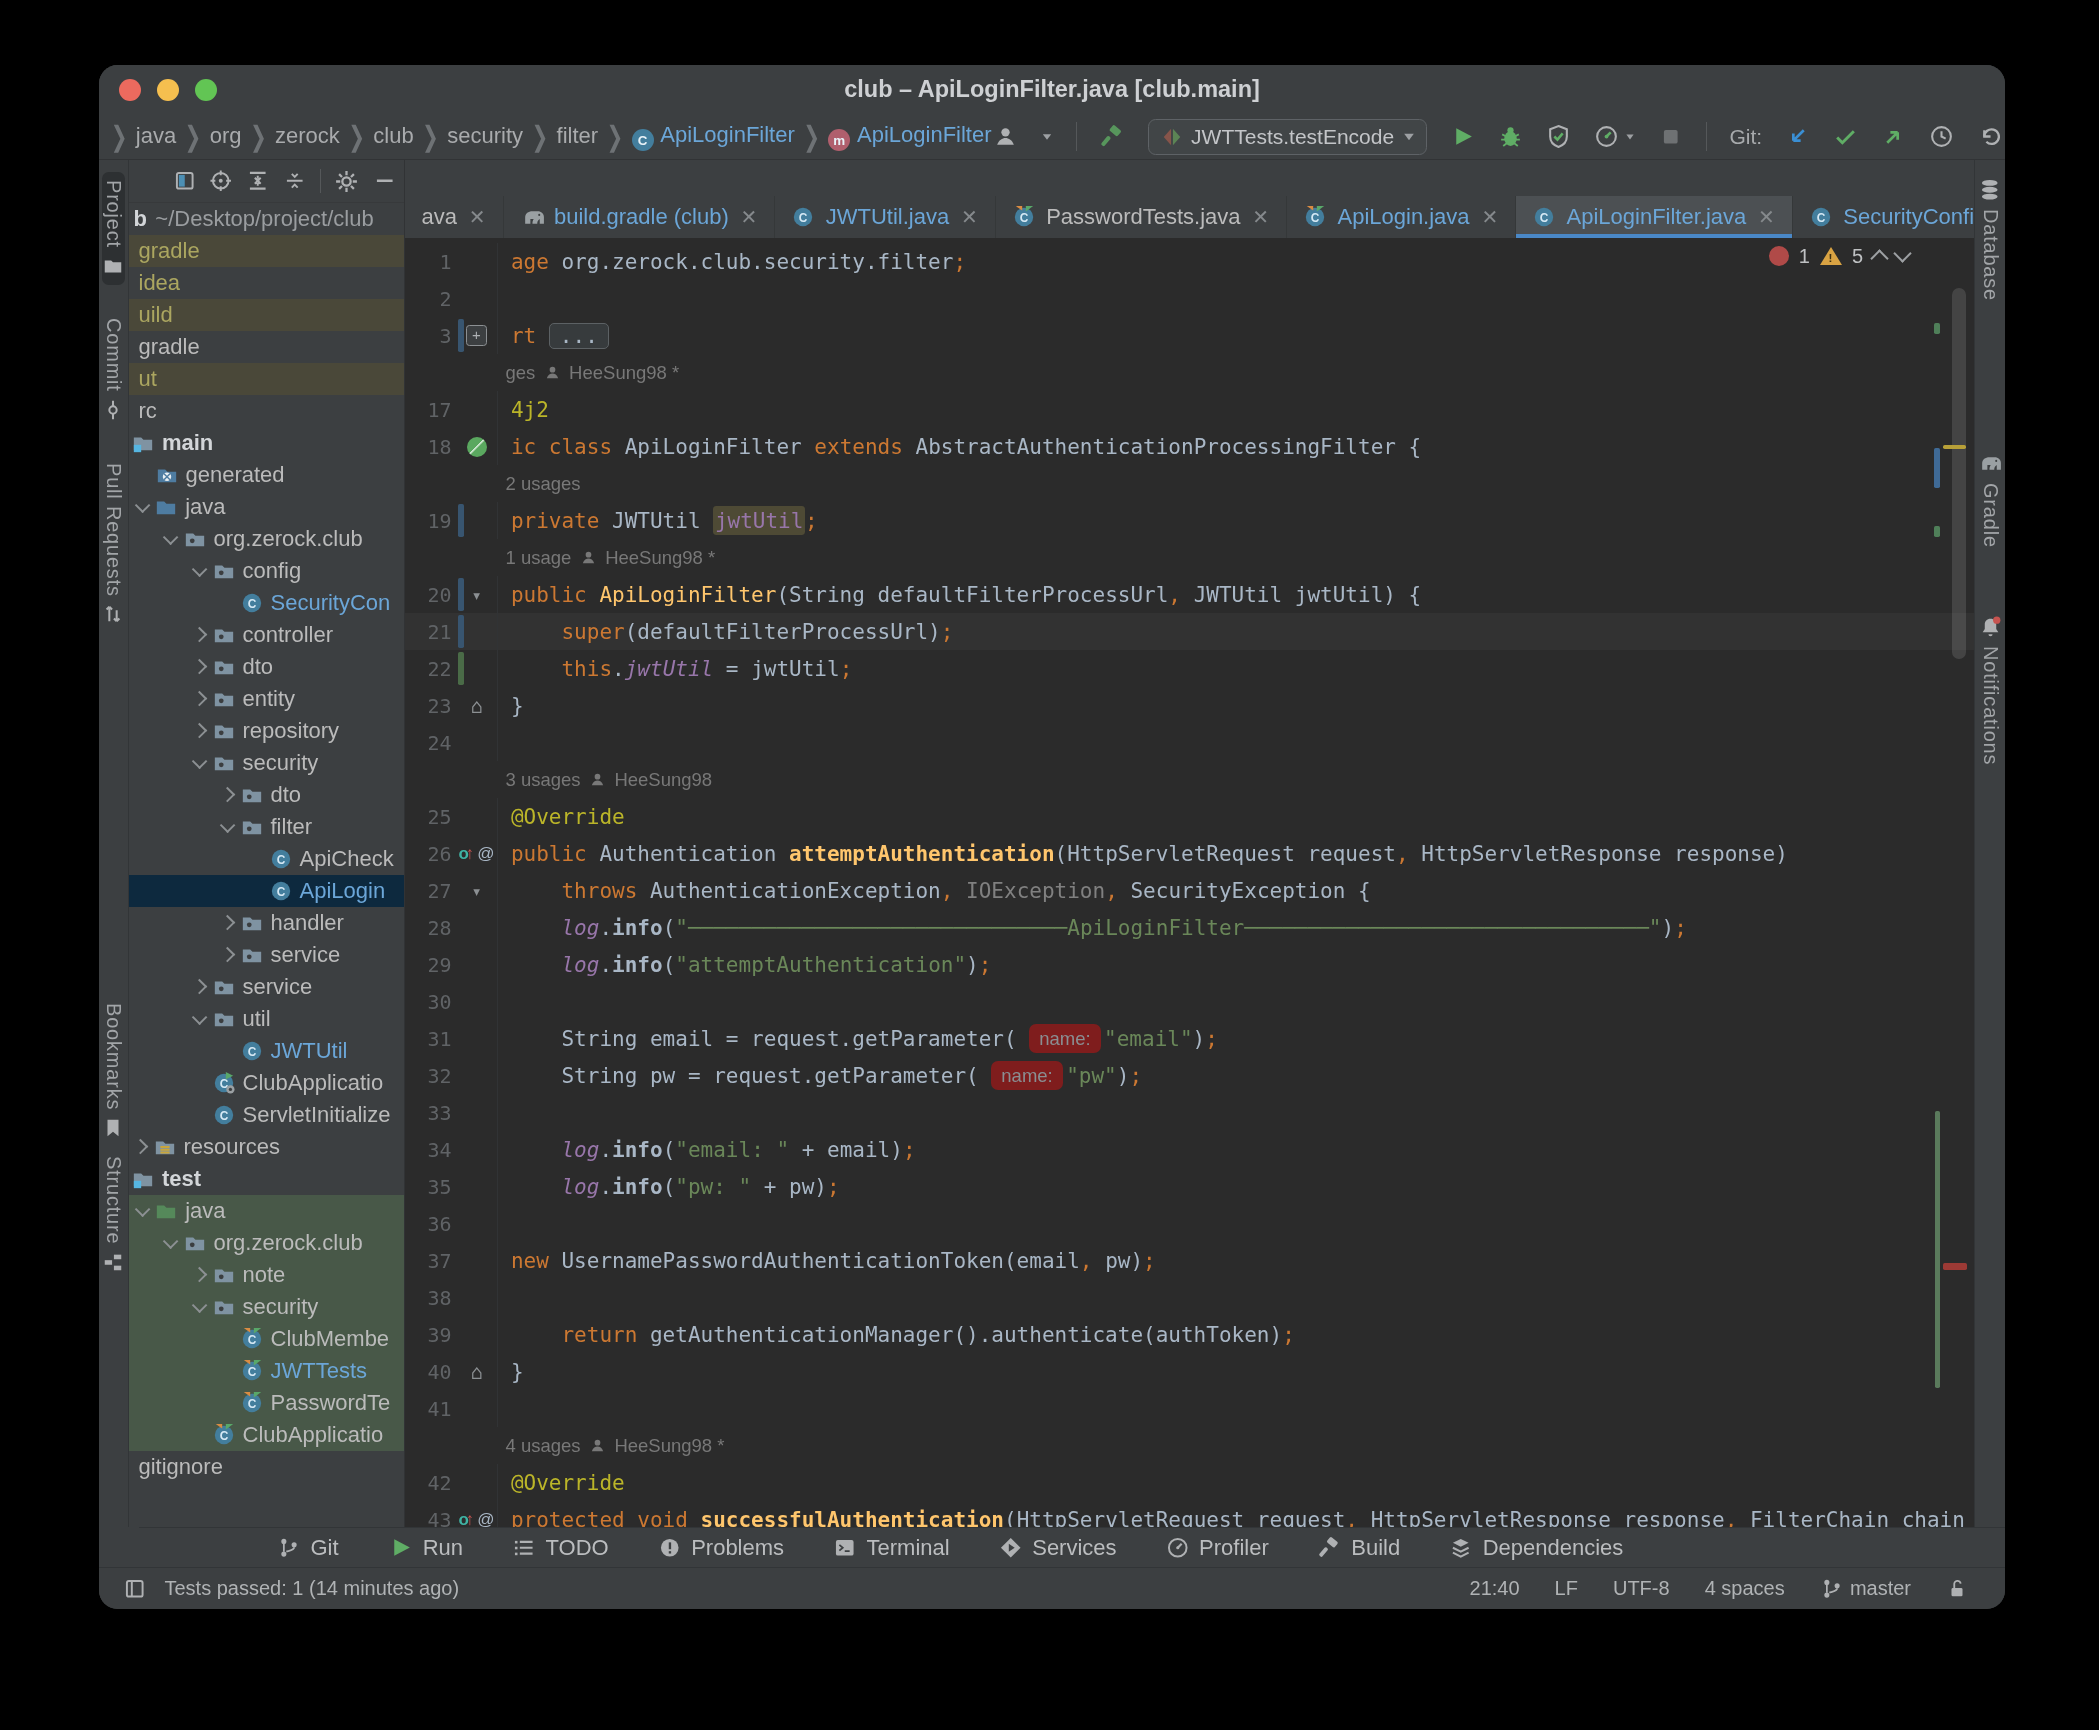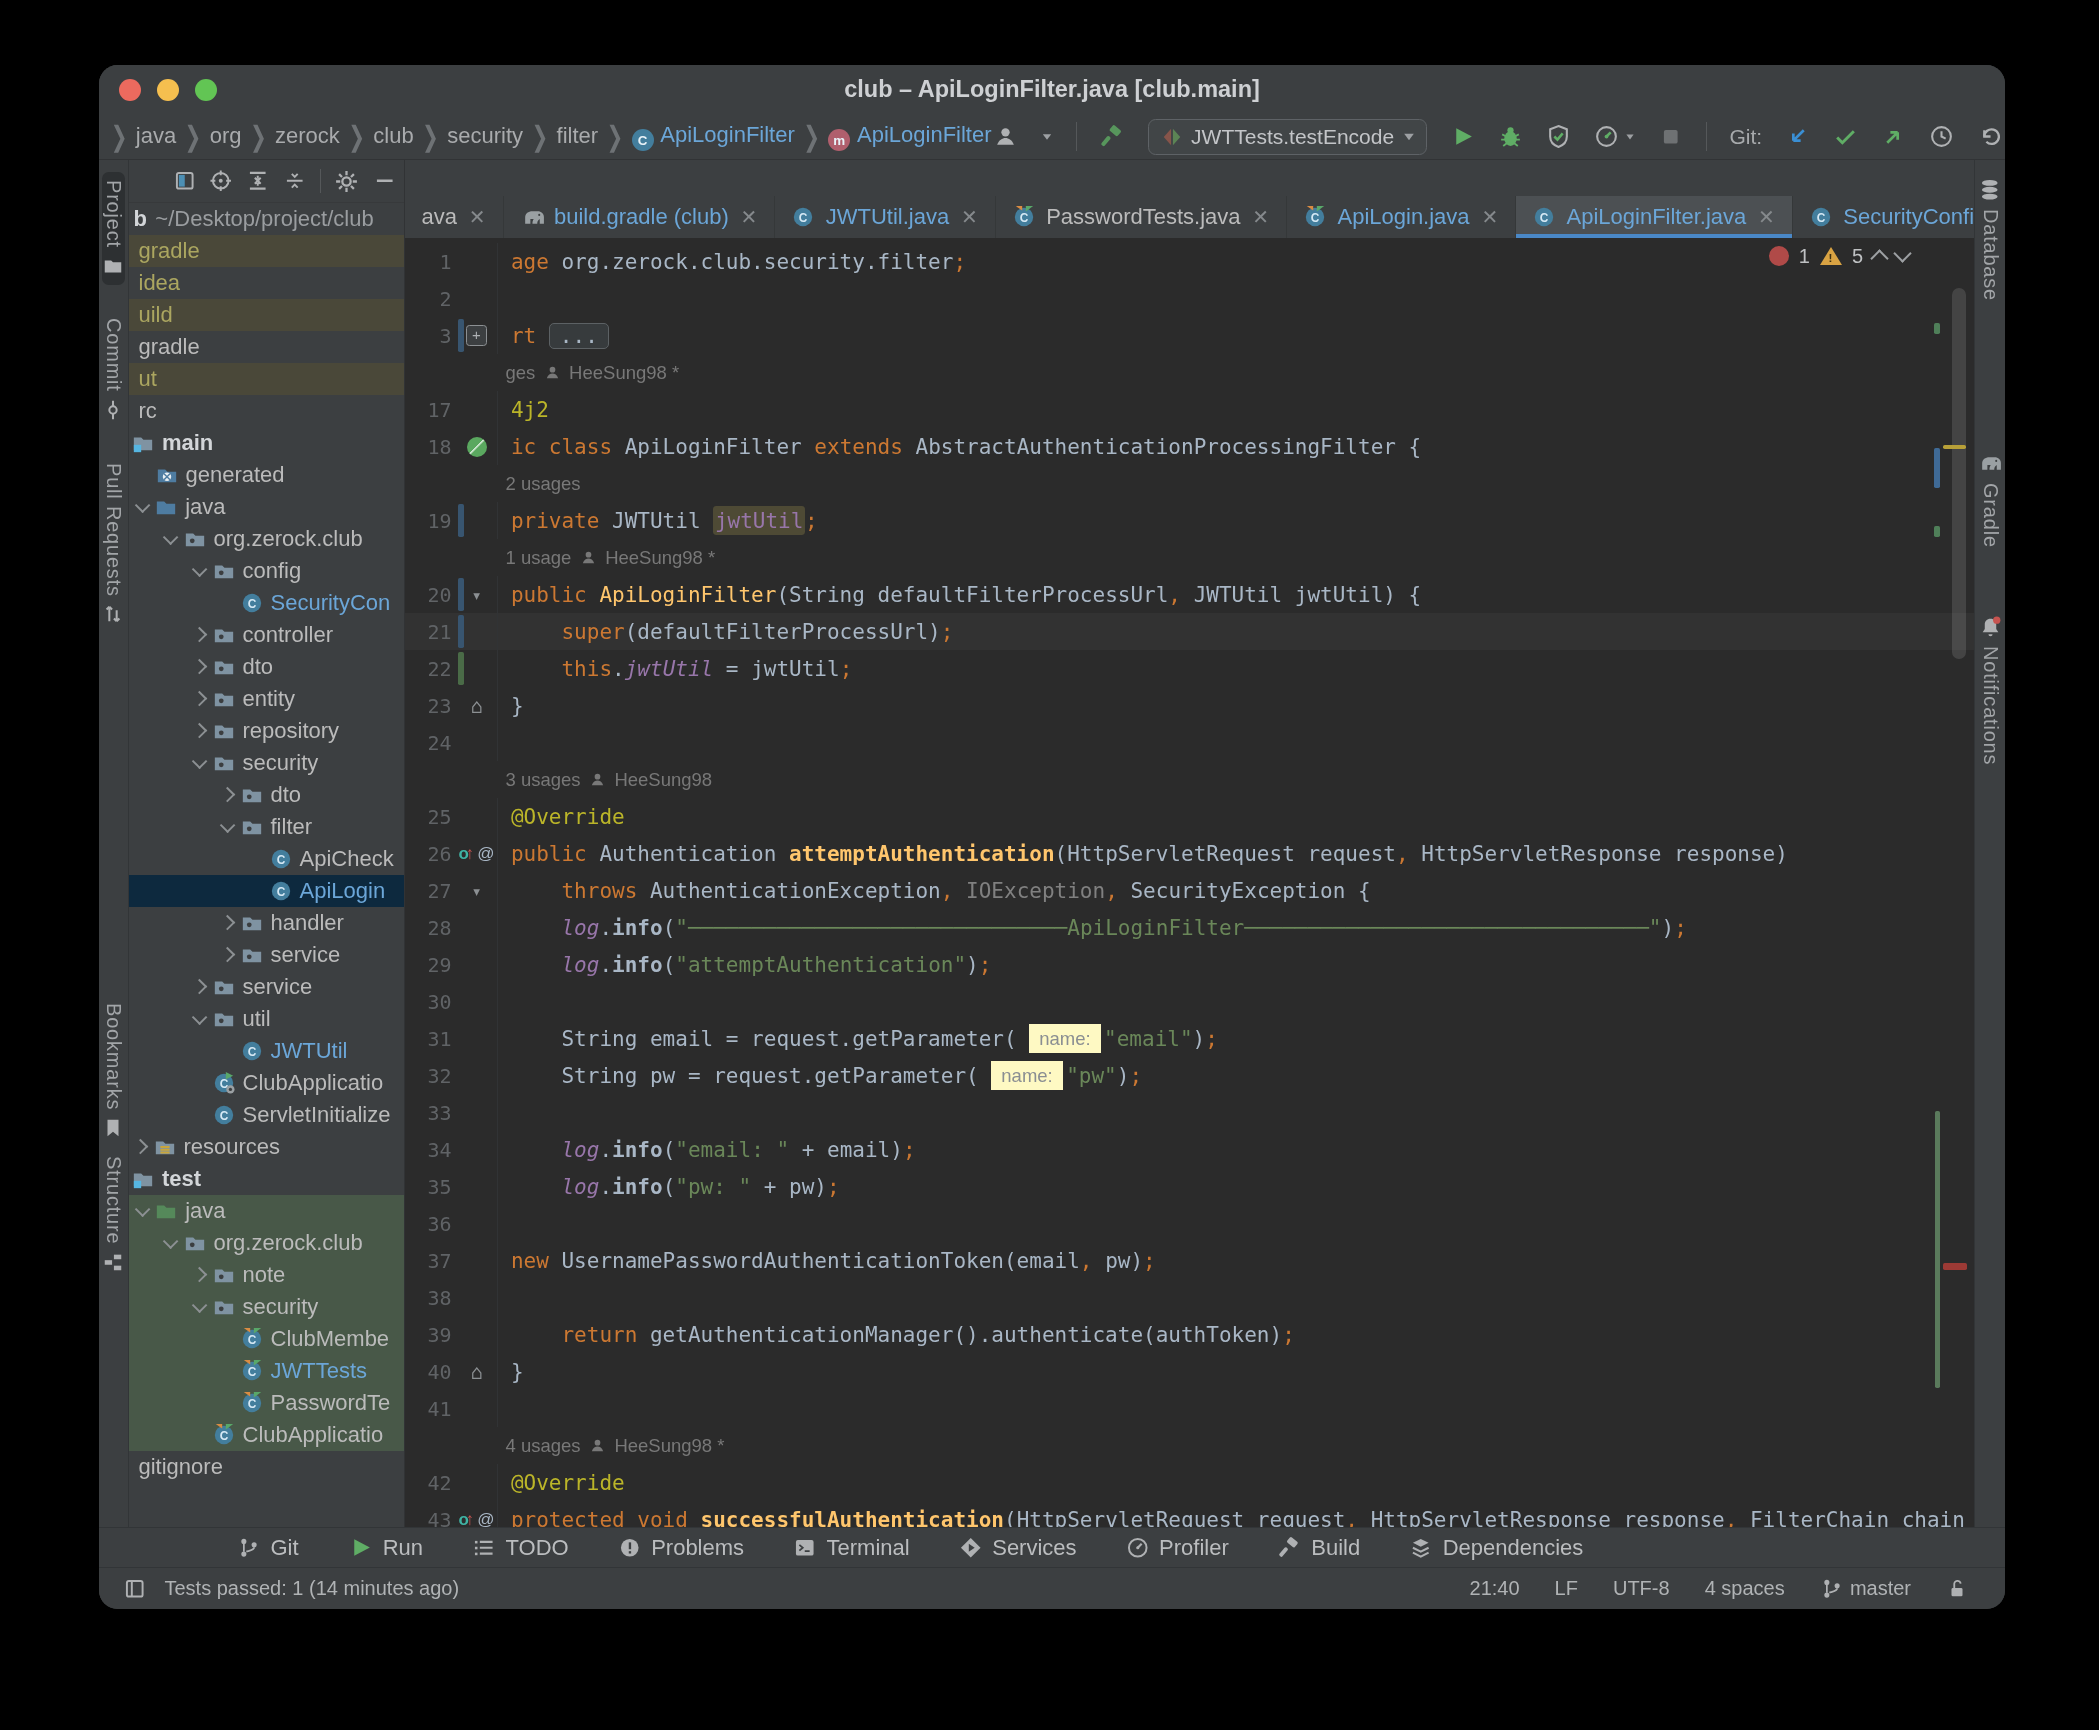--- a/index.html
+++ b/index.html
@@ -69,42 +69,42 @@
   .ln{width:47px;flex:0 0 47px;text-align:right;color:#606366;font-size:20px;padding-right:5px;font-family:"DejaVu Sans Mono",monospace;}
   .gmarks{width:40px;flex:0 0 40px;position:relative;height:100%;display:flex;align-items:center;justify-content:center;border-right:0.8px solid #313335;}
   .vcs{position:absolute;left:1.7px;top:1.7px;bottom:1.7px;width:5.9px;border-radius:1.7px;}
   .vcs.blue{background:#385570;}
   .vcs.green{background:#4a6b47;}
   .code{padding-left:13.4px;display:flex;align-items:center;}
   .sg-k{color:#cc7832}.sg-d{color:#a9b7c6}.sg-p{color:#cc7832}.sg-m{color:#ffc66d}
   .sg-mb{color:#ffc66d;font-weight:bold}.sg-f{color:#9876aa;font-style:italic}
   .sg-b{color:#a9b7c6;font-weight:bold}.sg-a{color:#bbb529}.sg-g{color:#808080}.sg-str{color:#6a8759}
   .sg-hl{color:#9876aa;background:#4e4a35;border-radius:3.4px;padding:2.5px 1.7px;}
-  .sg-chip{font-family:"Liberation Sans",sans-serif;font-size:18.5px;color:#8a8e92;background:#fef9c3;border-radius:0;padding:3.4px 10px;margin-right:3.4px;}
+  .sg-chip{font-family:"Liberation Sans",sans-serif;font-size:18.5px;color:#8a8e92;background:#7f1d1d;border-radius:7px;padding:3.4px 10px;margin-right:3.4px;}
   .sg-fold{background:#373b3d;border:0.8px solid #5c6164;border-radius:5px;color:#a9b7c6;padding:0 10px;}
   .inlay{padding-left:101px;display:flex;align-items:center;gap:8.4px;font-family:"Liberation Sans",sans-serif;font-size:18.5px;color:#787878;}
   .foldplus{width:18.5px;height:18.5px;border:1.3px solid #8c9093;border-radius:3.4px;color:#aeb1b4;font-size:15px;line-height:17px;text-align:center;background:#3c3f41;font-family:"Liberation Sans",sans-serif;}
   .foldm{color:#8c9093;font-size:17px;}
   .homeglyph{color:#8c9093;font-size:20px;}
   .lomb{width:20px;height:20px;border-radius:50%;background:linear-gradient(135deg,#5aa85f 45%,#e9f3ea 48%,#5aa85f 55%);display:block;}
   .ovr{position:relative;font-family:"Liberation Sans",sans-serif;font-size:17px;}
   .ovr .o{color:#3fb3a4;font-weight:bold;}
   .ovr .up{color:#c75450;font-weight:bold;margin-left:-3.4px;}
   .ovr .at{color:#a9b7c6;margin-left:3.4px;}
   .inspect{position:absolute;top:6.7px;right:65px;display:flex;align-items:center;gap:10px;font-family:"Liberation Sans",sans-serif;font-size:20px;color:#bfc1c3;}
   .err-dot{width:20px;height:20px;border-radius:50%;background:#b04a48;display:inline-flex;align-items:center;justify-content:center;color:#f1dcdb;font-size:14.3px;font-weight:bold;}
   .warn-tri{width:0;height:0;border-left:11px solid transparent;border-right:11px solid transparent;border-bottom:18.5px solid #d9a343;position:relative;display:inline-block;}
   .warn-tri i{position:absolute;left:-2.5px;top:4.2px;font-style:normal;font-size:11.7px;color:#3c2f12;font-weight:bold;}
   .insp-chev{width:11px;height:11px;border-right:2.1px solid #9da0a3;border-bottom:2.1px solid #9da0a3;display:inline-block;}
   .insp-chev.up{transform:rotate(-135deg);margin-top:5px;}
   .insp-chev.dn{transform:rotate(45deg);margin-bottom:5px;}
   .sthumb{position:absolute;right:8.4px;top:50px;width:13.4px;height:371px;border-radius:7.6px;background:rgba(255,255,255,.12);}
   .smark{position:absolute;border-radius:1.7px;}
   
-  .bottombar{height:39px;flex:0 0 39px;background:#3c3f41;border-top:0.8px solid #323537;display:flex;align-items:center;gap:49px;padding-left:138px;font-size:22px;color:#bbbdbf;}
+  .bottombar{height:39px;flex:0 0 39px;background:#3c3f41;border-top:0.8px solid #323537;display:flex;align-items:center;gap:49px;padding-left:138px;font-size:22px;color:#bbbdbf;margin-left:40px;}
   .bb-item{display:flex;align-items:center;gap:10px;}
   .statusbar{height:41px;flex:0 0 41px;background:#3c3f41;border-top:0.8px solid #323537;display:flex;align-items:center;font-size:20px;color:#b0b3b5;padding:0 37px 0 23.5px;}
   .sb-left{display:flex;align-items:center;gap:18.5px;}
   .sb-right{margin-left:auto;display:flex;align-items:center;gap:35px;}
   .sb-branch{display:flex;align-items:center;gap:6.7px;}
 </style>
 </head>
 <body>
 
 <div class="canvas">

